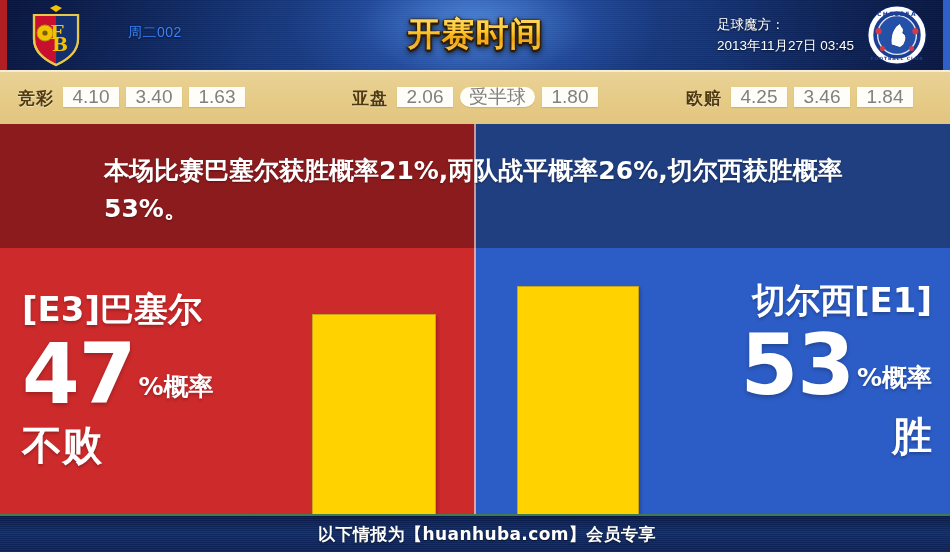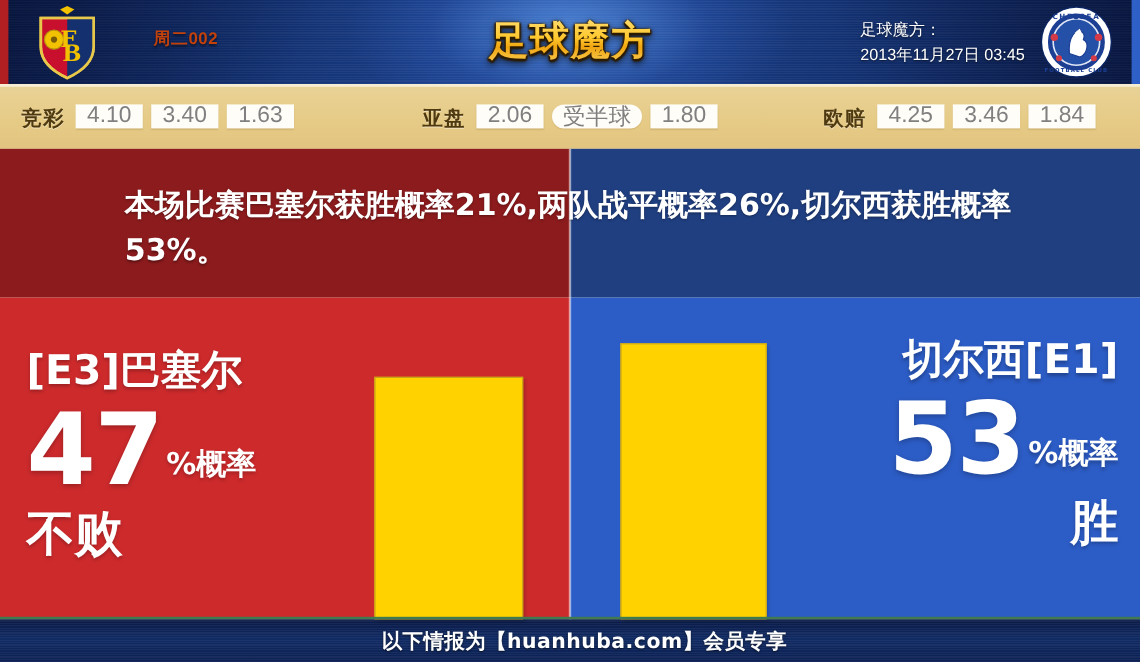--- a/index.html
+++ b/index.html
@@ -46,21 +46,21 @@
   .edge-right {
     position:absolute; right:0; top:0; width:7px; height:70px;
     background:#2e60c8; z-index:6;
   }
 
   .crest-l { position:absolute; left:24px; top:3px; width:64px; height:64px; z-index:5; }
   .crest-r { position:absolute; right:22px; top:4px; width:62px; height:62px; z-index:5; }
 
   .match-no {
     position:absolute; left:128px; top:24px; z-index:5;
-    color:#c2410c; font-size:14px; font-weight:bold; letter-spacing:.5px;
+    color:#3b82f6; font-size:14px; font-weight:normal; letter-spacing:.5px;
     text-shadow:0 1px 2px rgba(0,0,0,.6);
   }
   .brand {
     position:absolute; left:398px; top:8px; width:155px; height:52px; z-index:5;
     display:flex; align-items:center; justify-content:center;
     font-size:33px; font-weight:bold; letter-spacing:1px;
     font-family:"DejaVu Sans","Liberation Sans",sans-serif;
     color:#ffd24a;
     background:linear-gradient(180deg,#ffe58a 0%,#ffc82e 45%,#f0a511 60%,#ffdf72 100%);
     -webkit-background-clip:text; background-clip:text;
@@ -211,21 +211,21 @@
       <circle cx="17" cy="46" r="2.6" fill="#d43b46"></circle>
       <circle cx="47" cy="46" r="2.6" fill="#d43b46"></circle>
       <path d="M26 42 q-1 -10 3 -16 q3 -5 7 -3 q4 2 2 7 q4 2 3 7 q-1 6 -6 8 z" fill="#ffffff" stroke="#1c3f94" stroke-width="1"></path>
       <path d="M30 24 l5 -4 l2 4" fill="#ffffff" stroke="#1c3f94" stroke-width="0.8"></path>
       <text x="32" y="12" font-family="DejaVu Sans, sans-serif" font-size="6.2" font-weight="bold" fill="#1c3f94" text-anchor="middle" letter-spacing="1.4">CHELSEA</text>
       <text x="32" y="58" font-family="DejaVu Sans, sans-serif" font-size="4.6" font-weight="bold" fill="#1c3f94" text-anchor="middle" letter-spacing="1">FOOTBALL CLUB</text>
     </svg>
   </div>
 
   <div class="match-no">周二002</div>
-  <div class="brand">足球魔方</div>
+  <div class="brand">开赛时间</div>
   <div class="kick">
     <div>足球魔方：</div>
     <div>2013年11月27日 03:45</div>
   </div>
 
   <div class="odds">
 
     <div class="odds-group g1">
       <span class="odds-label">竞彩</span>
       <span class="odds-cell">4.10</span>

